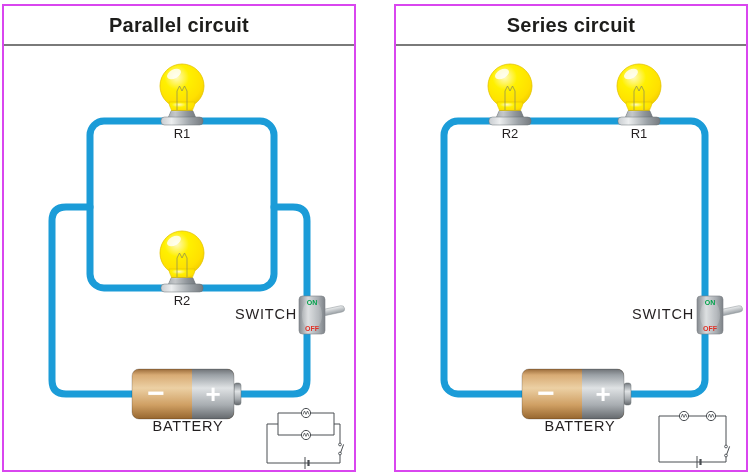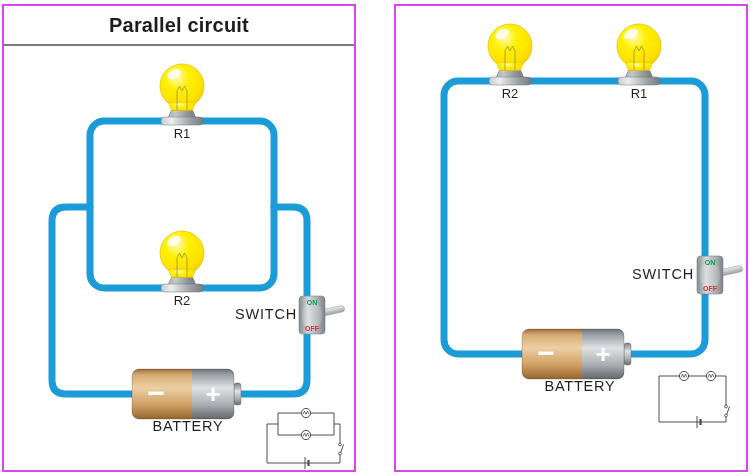--- a/index.html
+++ b/index.html
@@ -139,20 +139,23 @@
           <use href="#minilamp" transform="translate(302,367)"></use>
           <use href="#minilamp" transform="translate(302,389)"></use>
           <use href="#minibattery" transform="translate(301,417)"></use>
           <use href="#miniswitch" transform="translate(336,403)"></use>
         </g>
       </svg>
     </div>
   </div>
 
   <div class="panel right">
+    <div class="panel-header">
+      <span class="panel-title">Series circuit</span>
+    </div>
     <div class="panel-body">
       <svg class="canvas" width="350" height="424" viewBox="0 0 350 424">
 
         <rect x="48" y="75" width="261" height="273" rx="14" class="wire"></rect>
 
         <use href="#battery" transform="translate(178,348)"></use>
         <use href="#bulb" transform="translate(114,78)"></use>
         <use href="#bulb" transform="translate(243,78)"></use>
         <use href="#switch" transform="translate(314,269)"></use>
 

